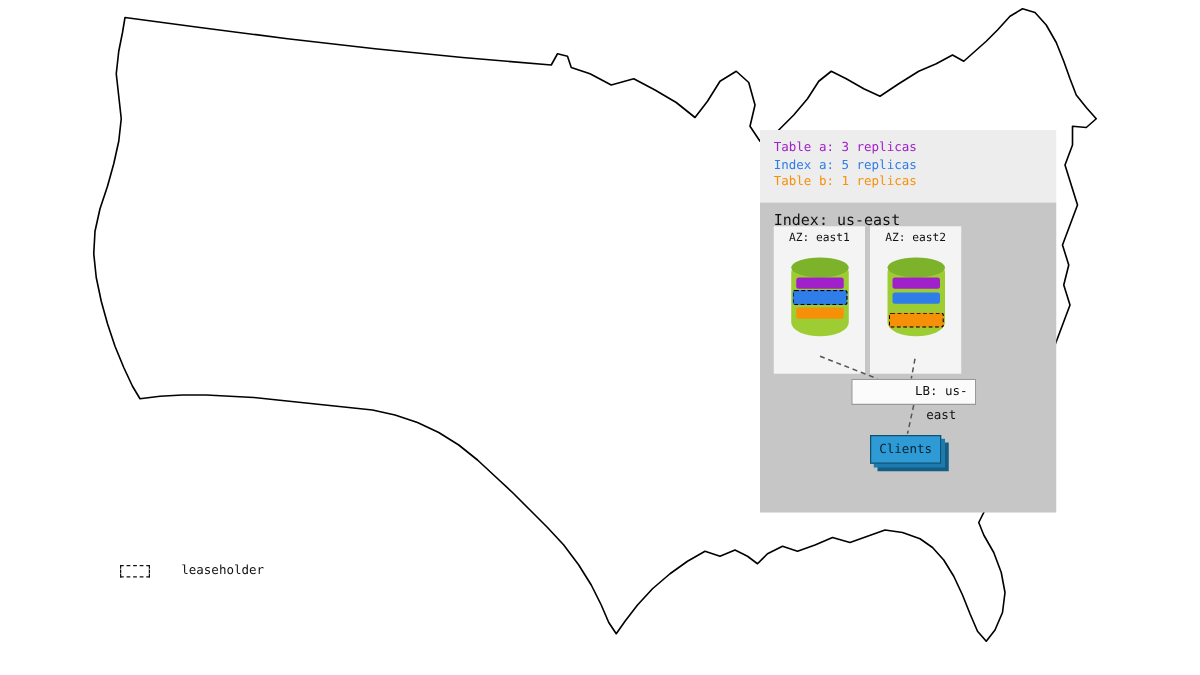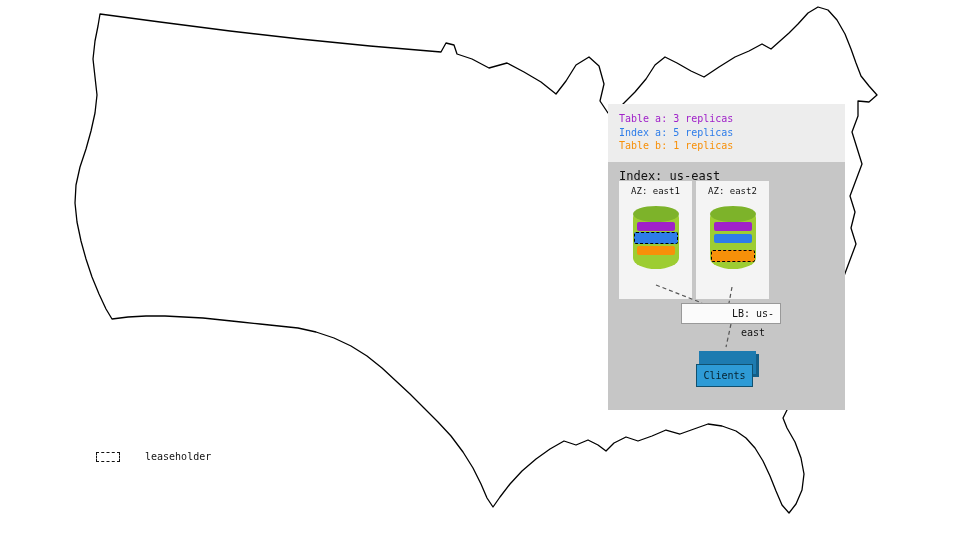--- a/index.html
+++ b/index.html
@@ -57,21 +57,21 @@
     text-align:center; line-height:19px; font-size:10px;padding-left:44px;
   }
 
   
   .clients { position:absolute; left:696px; top:348px; width:64px; height:30px; }
   .clients .layer { position:absolute; width:57px; height:23px; box-sizing:border-box; }
   .clients .back2 { left:6px; top:6px; background:#145e86; }
   .clients .back1 { left:3px; top:3px; background:#1d7bb0; }
   .clients .front {
     left:0; top:0; background:#2e9bd6; border:1px solid #11506e;
-    text-align:center; line-height:21px; font-size:10px; color:#06222f;margin-top:16px;
+    text-align:center; line-height:21px; font-size:10px; color:#06222f;
   }
 
   
   .map-lease { position:absolute; left:96px; top:451px; display:flex; align-items:center; gap:25px; }
   .lease-swatch { width:24px; height:10px; border:1.6px dashed #111; background:#fff; box-sizing:border-box; }
   .map-lease .lbl { font-size:10px; color:#111; }
 </style>
 </head>
 <body>
 

